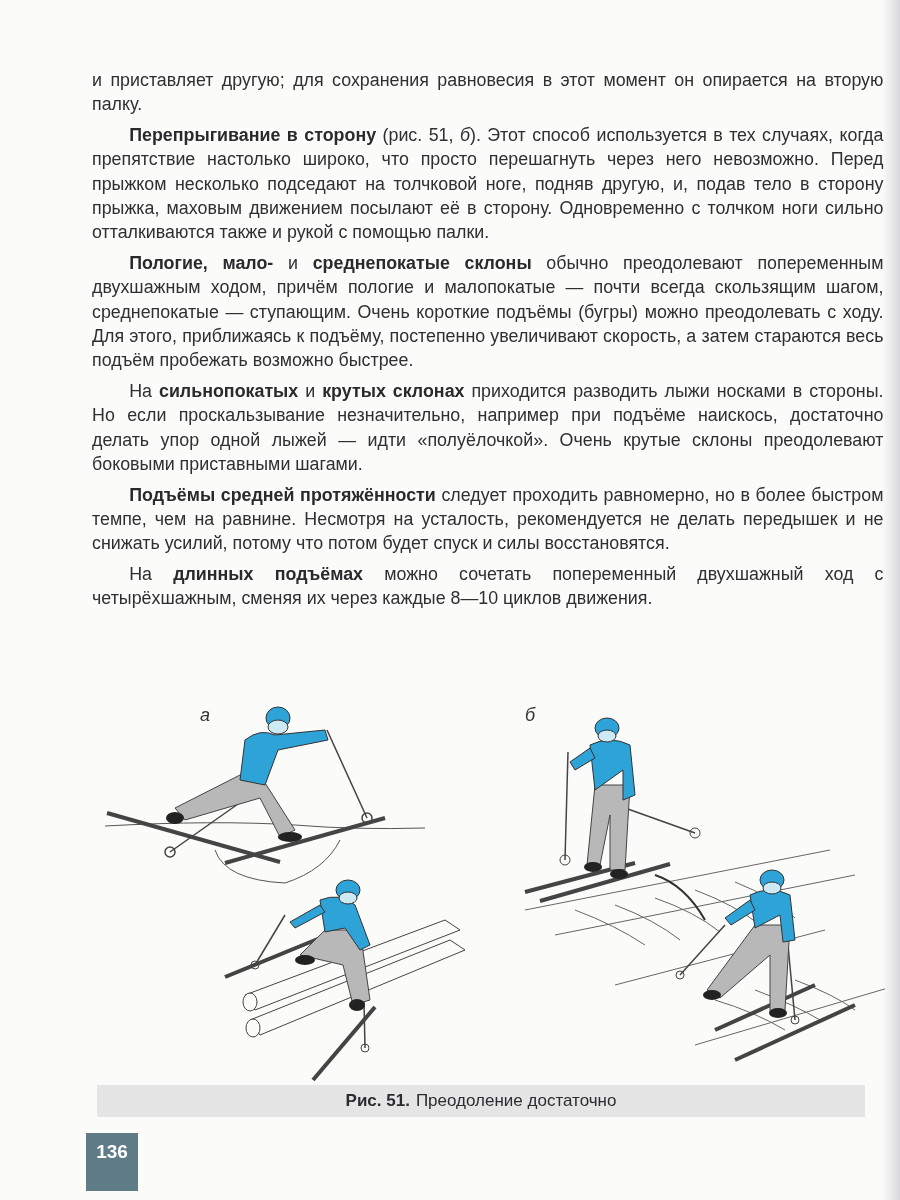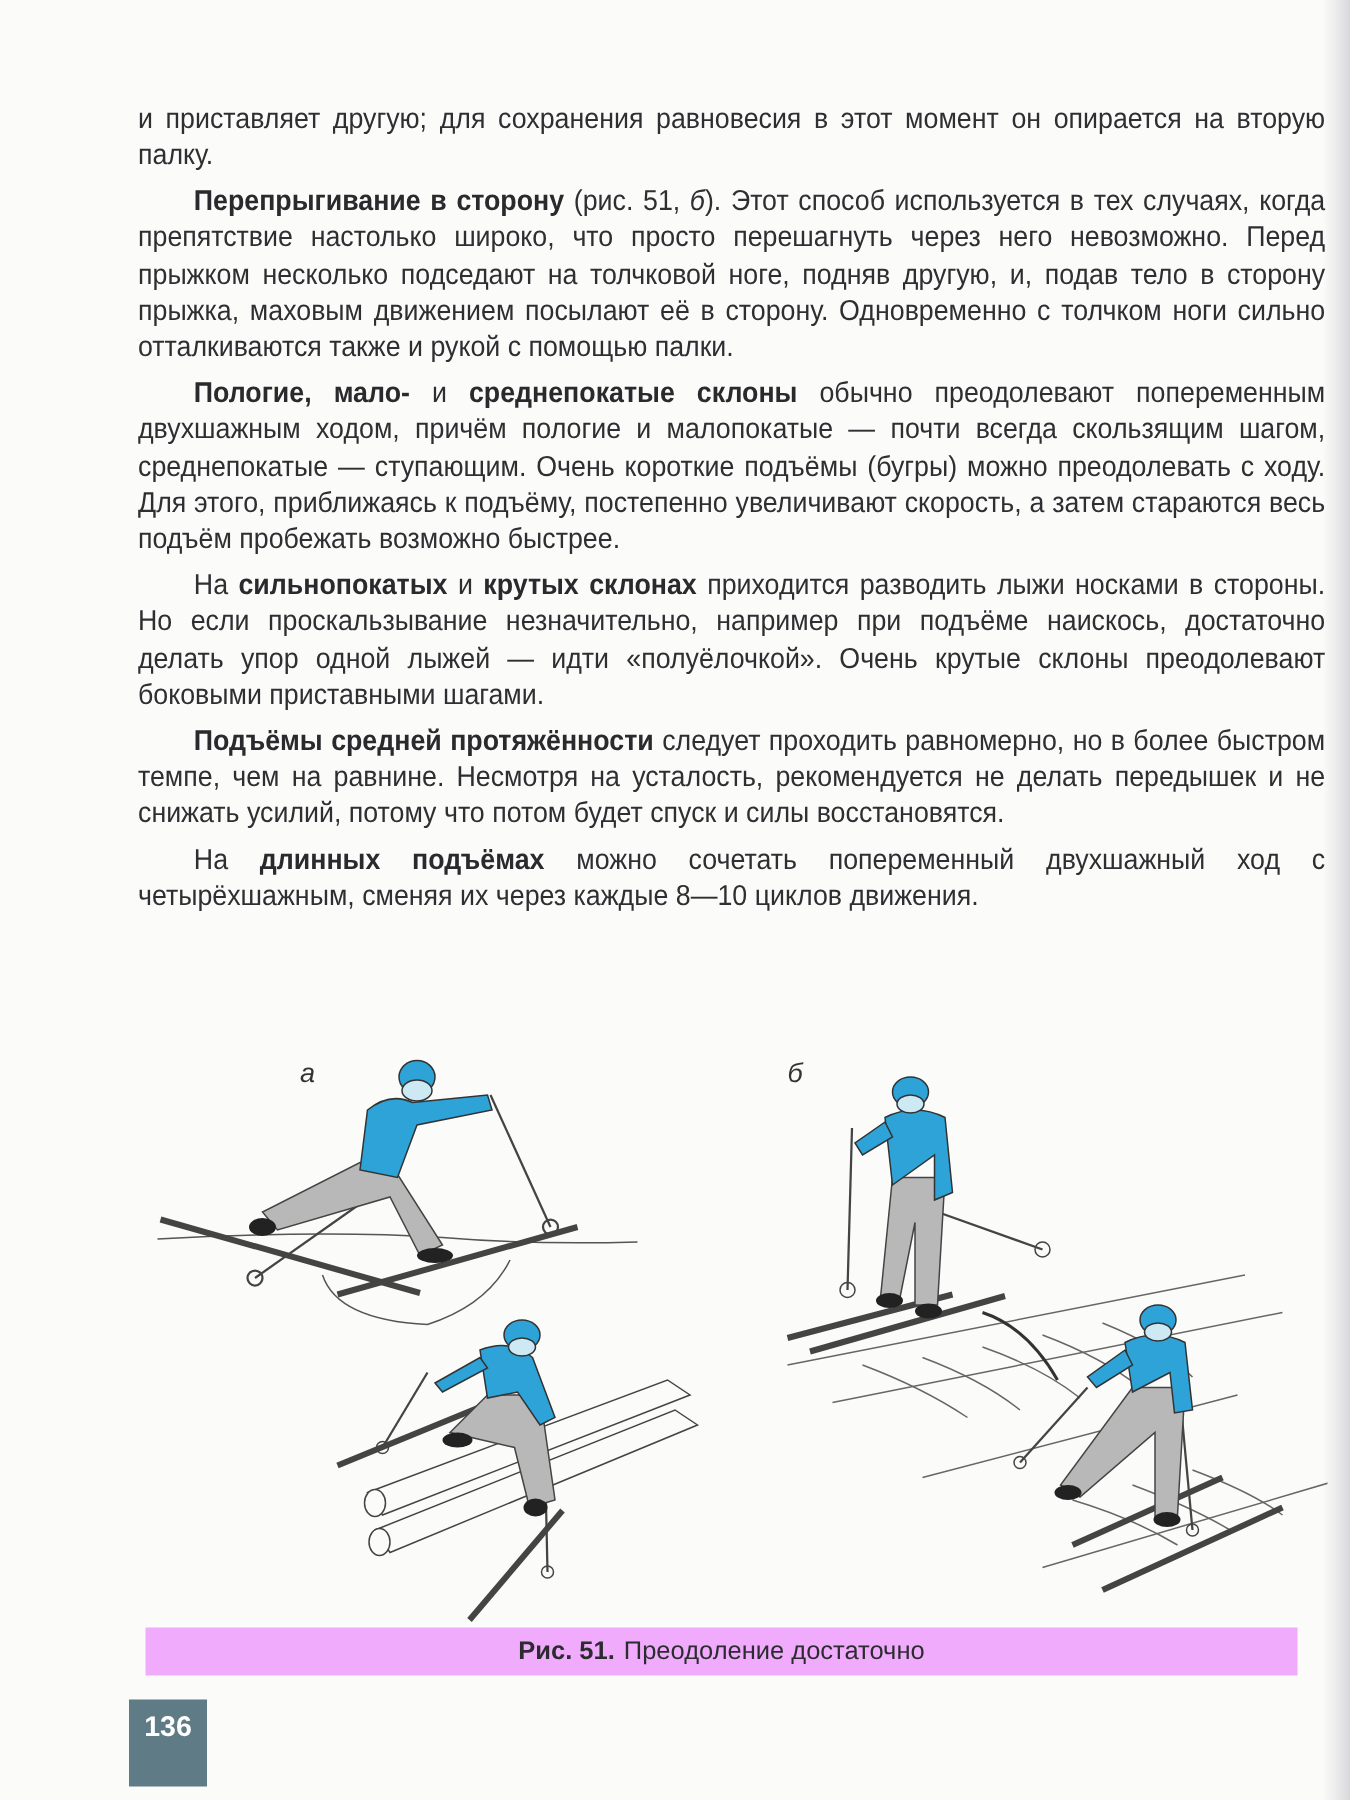--- a/index.html
+++ b/index.html
@@ -26,21 +26,21 @@
   .para b { font-weight: bold; color: #2a2a2e; }
   .para i { font-style: italic; }
   .figure {
     position: absolute; left: 95px; top: 700px; width: 790px; height: 385px;
   }
   .fig-label {
     position: absolute; font-style: italic; font-size: 18px; color: #333;
   }
   .caption-bar {
     position: absolute; left: 97px; top: 1085px; width: 768px; height: 32px;
-    background: #f0abfc;
+    background: #e5e5e5;
     display: flex; align-items: center; justify-content: center;
     font-size: 17px; color: #2c2c30;
   }
   .caption-bar b { font-weight: bold; margin-right: 6px; }
   .page-number-tab {
     position: absolute; left: 86px; top: 1133px; width: 52px; height: 58px;
     background: #5f7b86;
     color: #ffffff; font-weight: bold; font-size: 19px;
     display: flex; justify-content: center; padding-top: 8px; box-sizing: border-box;
   }

